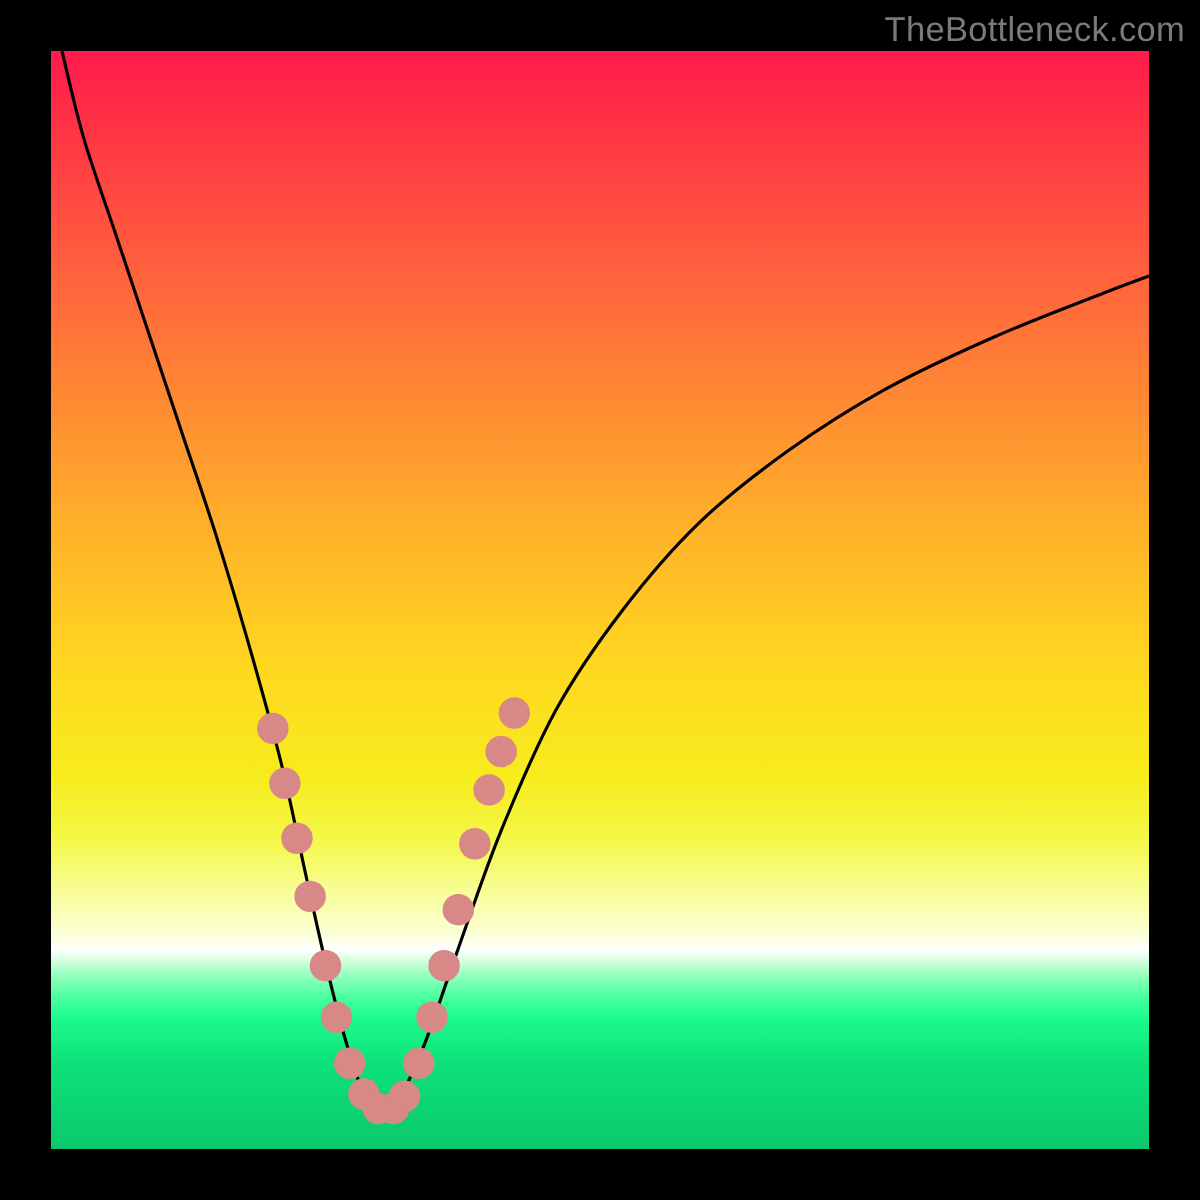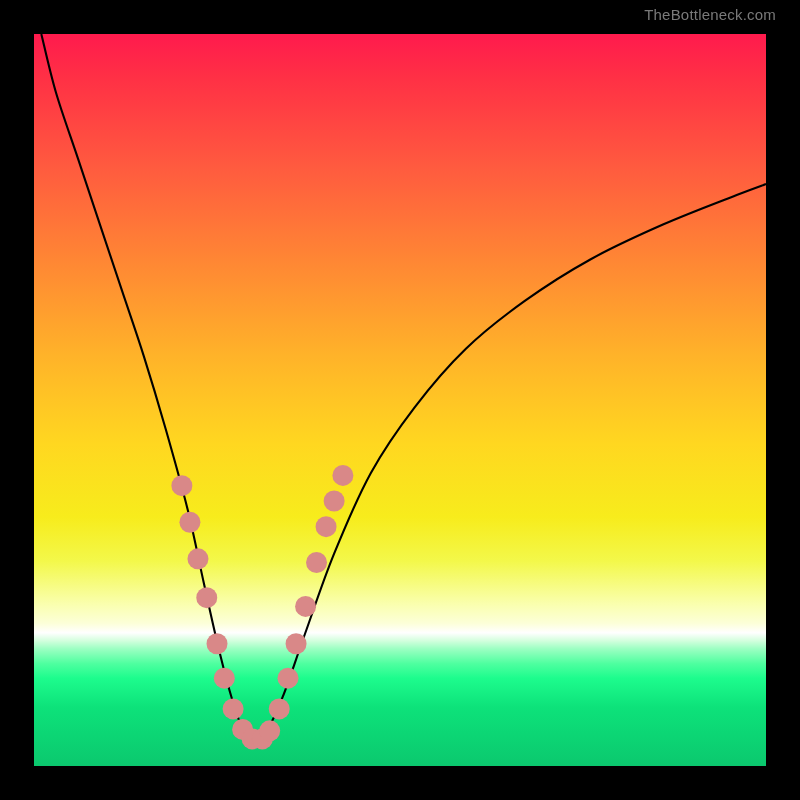--- a/index.html
+++ b/index.html
@@ -44,23 +44,23 @@
   }
   svg.curve {
     position: absolute;
     left: 0; top: 0;
     width: 732px; height: 732px;
     overflow: visible;
   }
   .watermark {
     position: absolute;
     top: 6px;
-    right: 24px;
+    right: 10px;
     color: #7a7a7a;
-    font-size: 15px;
+    font-size: 23px;
     font-weight: 500;
     letter-spacing: 0.2px;
   }
 </style>
 </head>
 <body>
 
 <div class="frame">
   <div class="plot">
     <svg class="curve" viewBox="0 0 732 732" preserveAspectRatio="none">

